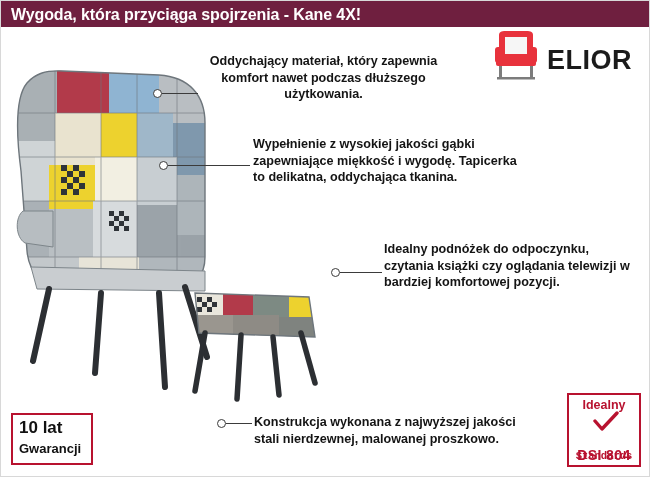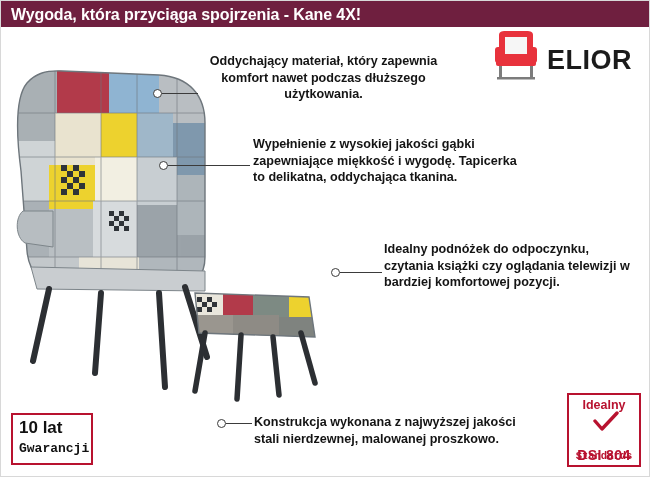--- a/index.html
+++ b/index.html
@@ -121,21 +121,20 @@
     font-weight: bold;
     color: #111111;
   }
   #guarantee-label {
     position: absolute;
     left: 6px;
     top: 26px;
     font-size: 13px;
     font-weight: bold;
     color: #111111;
-    font-family: Liberation Mono, monospace;
   }
   
   #edinos-badge {
     position: absolute;
     left: 566px;
     top: 392px;
     width: 74px;
     height: 74px;
     background: #ffffff;
     border: 2.5px solid #b8122f;

